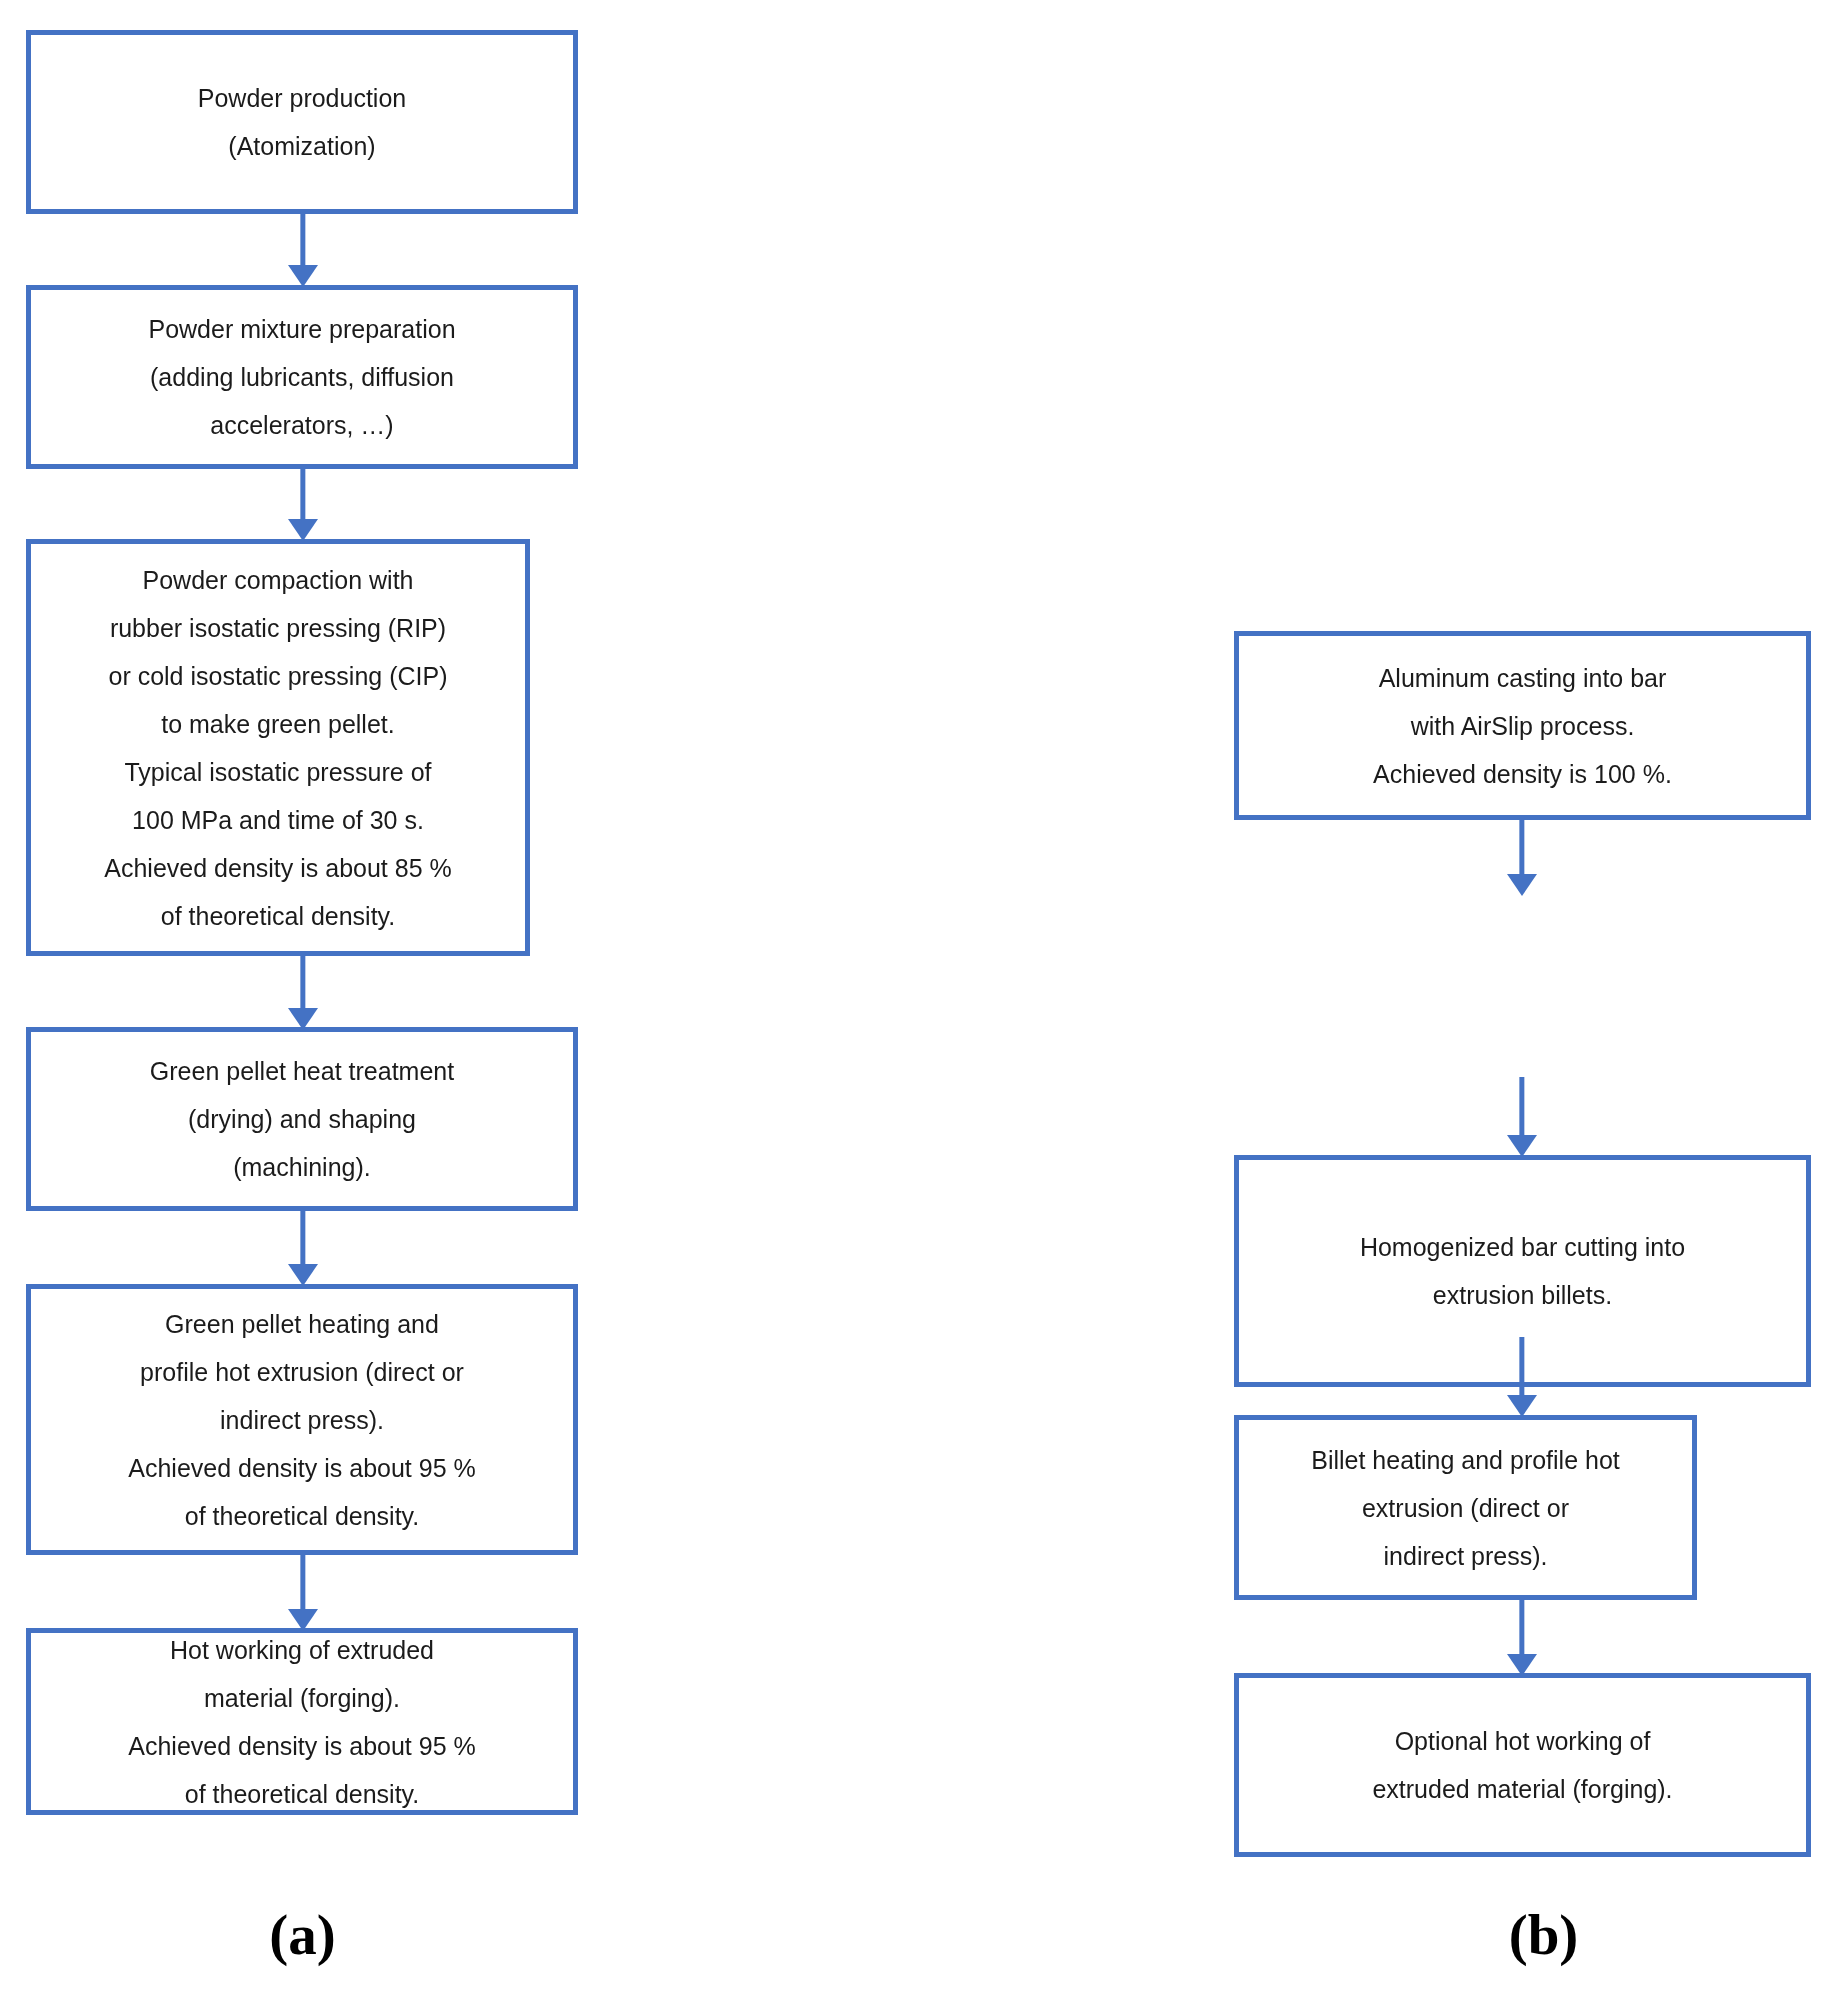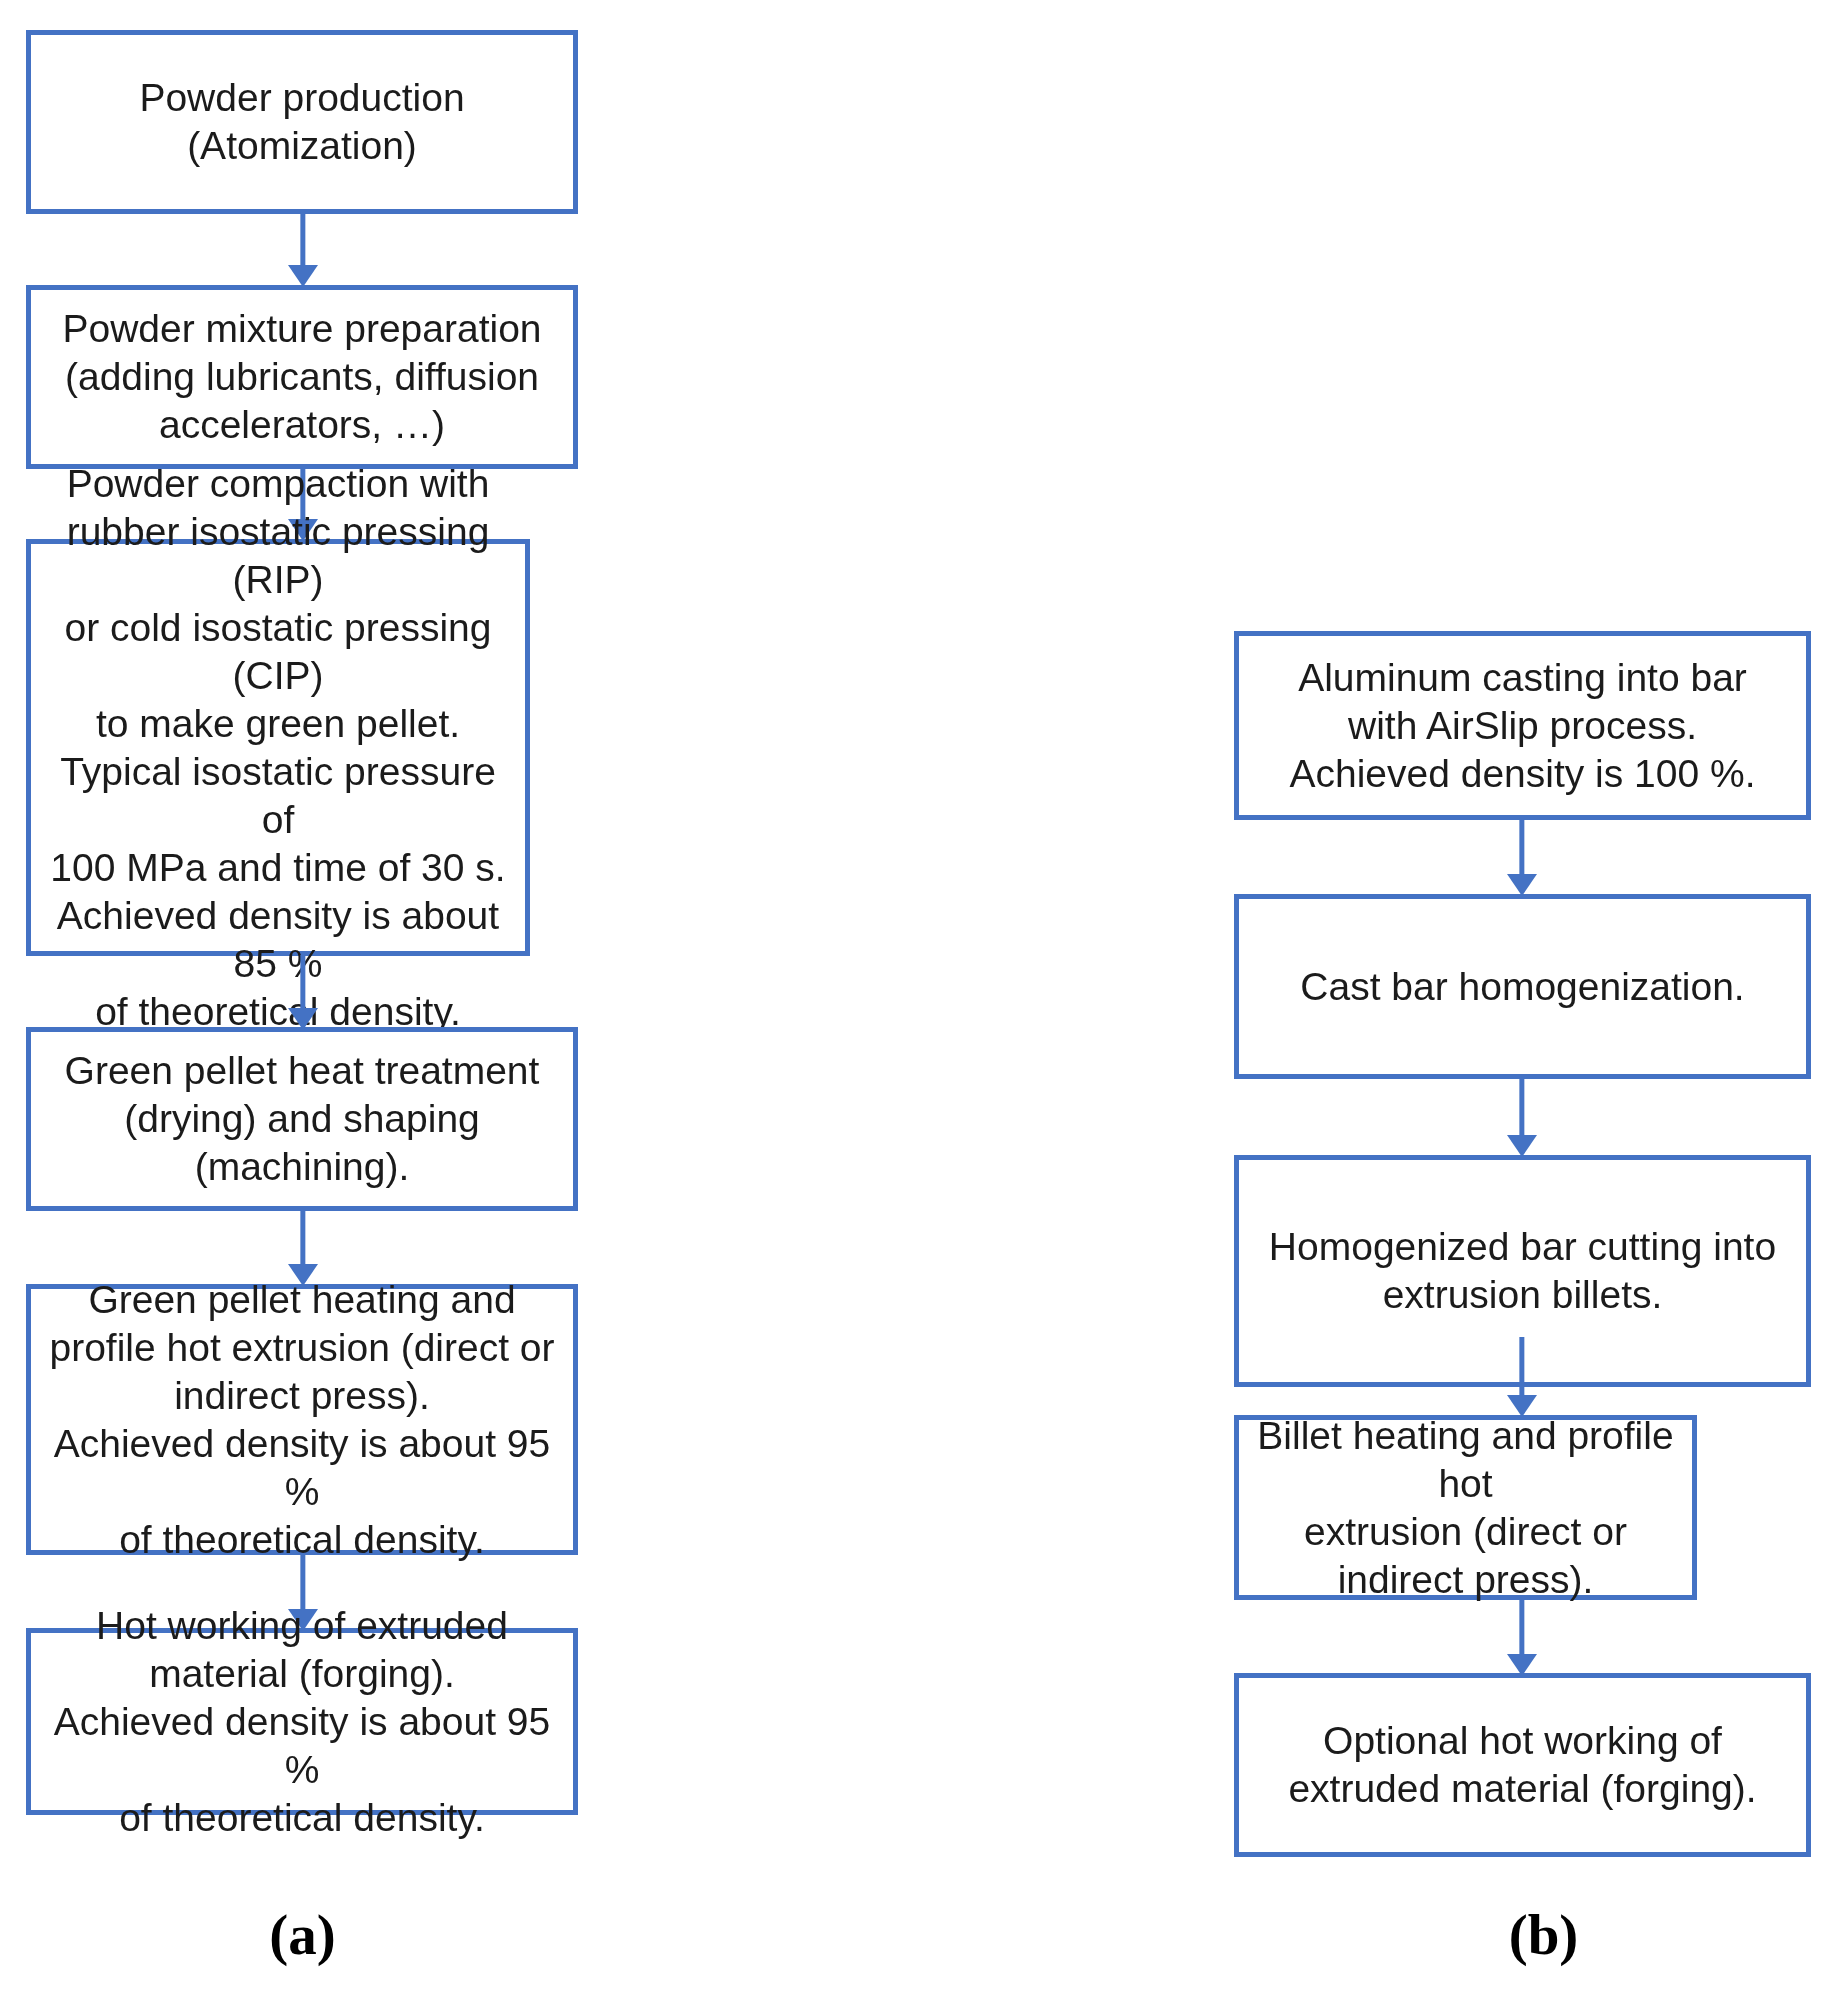--- a/index.html
+++ b/index.html
@@ -22,21 +22,21 @@
     border: 5.3px solid var(--accent);
     background: var(--background);
     display: flex;
     align-items: center;
     justify-content: center;
     text-align: center;
   }
   .box-text {
     display: block;
     white-space: pre-line;
-    font-size: 39px;
+    font-size: 25px;
     line-height: 48px;
     color: var(--text);
     padding: 0 12px;
   }
   .arrow { position: absolute; width: 32px; }
   .arrow .shaft {
     position: absolute;
     left: 50%;
     transform: translateX(-50%);
     top: 0;
@@ -145,23 +145,20 @@
     <span class="box-text">Aluminum casting into bar
 with AirSlip process.
 Achieved density is 100 %.</span>
   </div>
 
   <div class="arrow" style="left:1506px; top:818px; height:78px">
     <span class="shaft"></span>
     <span class="head"></span>
   </div>
 
-  <div class="box" style="left:1234px; top:894px; width:577px; height:185px">
-    <span class="box-text">Cast bar homogenization.</span>
-  </div>
 
   <div class="arrow" style="left:1506px; top:1077px; height:80px">
     <span class="shaft"></span>
     <span class="head"></span>
   </div>
 
   <div class="box" style="left:1234px; top:1155px; width:577px; height:232px">
     <span class="box-text">Homogenized bar cutting into
 extrusion billets.</span>
   </div>

